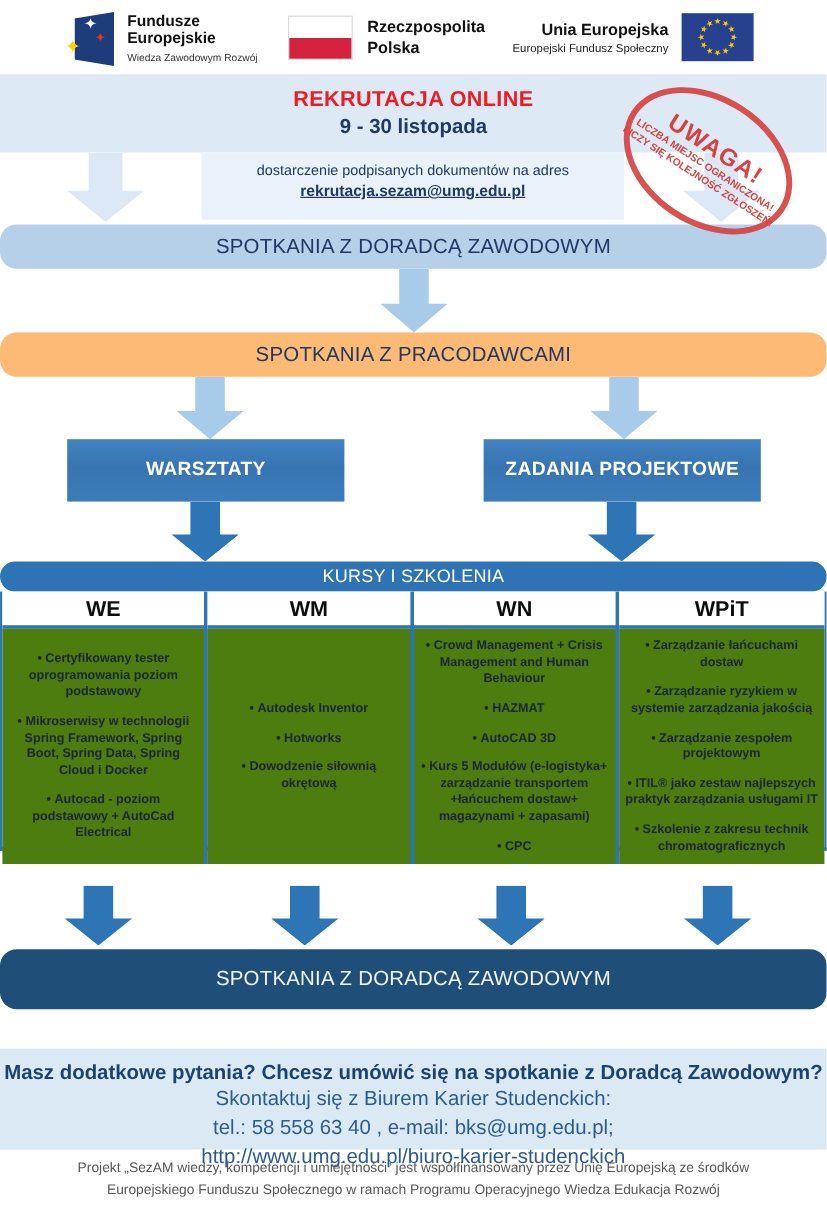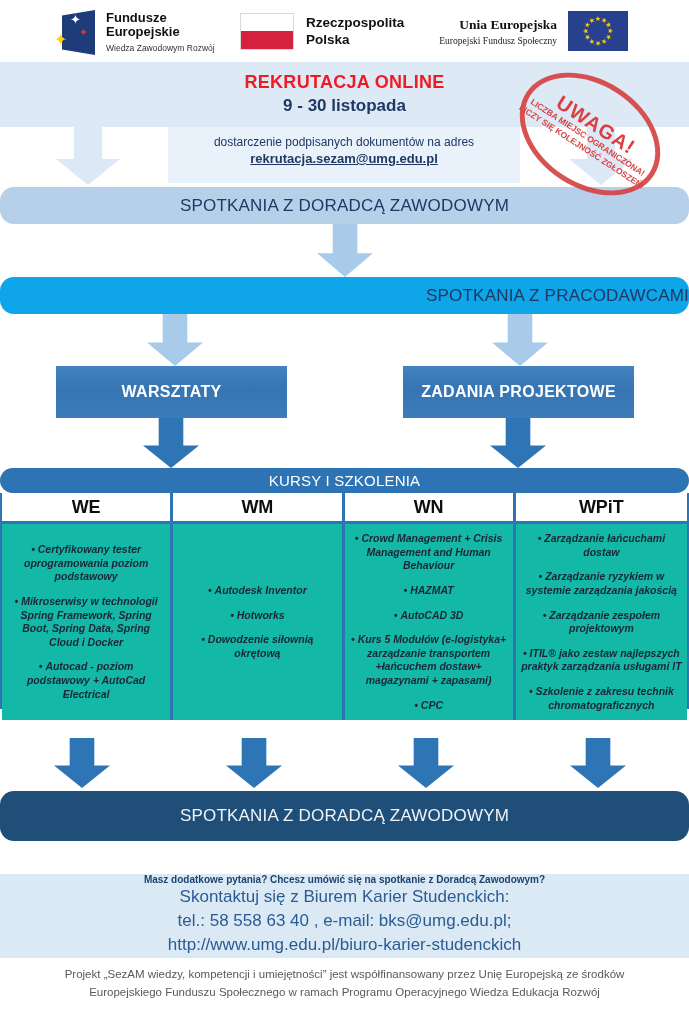--- a/index.html
+++ b/index.html
@@ -18,21 +18,21 @@
   .fe-star.red{left:23px;top:19px;font-size:11px;color:#e63329;}
   .fe-text{margin-left:8px;padding-top:3px;}
   .fe-title{font-size:13px;font-weight:bold;color:#111;line-height:1.08;}
   .fe-sub{font-size:8.5px;color:#333;margin-top:4px;}
 
   .logo-pl{left:240px;top:13px;display:flex;align-items:center;}
   .pl-flag{width:54px;height:37px;border:1px solid #d9d9d9;box-sizing:border-box;
            background:linear-gradient(180deg,#ffffff 50%,#d4213d 50%);}
   .pl-text{margin-left:12px;font-size:13.5px;font-weight:bold;color:#111;line-height:1.2;}
 
-  .logo-eu-text{left:425px;top:17px;width:132px;text-align:right;font-family:Liberation Serif, serif;}
+  .logo-eu-text{left:425px;top:17px;width:132px;text-align:right;}
   .eu-title{font-size:13.5px;font-weight:bold;color:#111;}
   .eu-sub{font-size:9.5px;color:#222;margin-top:3px;}
   .eu-flag{left:568px;top:11px;width:60px;height:40px;background:#27418f;}
   .eu-star{position:absolute;left:50%;top:50%;width:8px;height:8px;margin:-4px;
            display:flex;align-items:center;justify-content:center;
            font-size:7px;color:#ffcc00;line-height:1;}
 
   
   .band{left:0;top:62px;width:689px;height:65px;background:#dde9f5;text-align:center;}
   .rec-title{padding-top:10px;font-size:18px;font-weight:bold;color:#ed1c24;letter-spacing:.3px;}
@@ -45,47 +45,47 @@
   .stamp{left:514px;top:80px;width:142px;height:98px;border:5px solid #d64545;border-radius:50%;
          transform:rotate(33deg);display:flex;flex-direction:column;align-items:center;justify-content:center;
          color:#d93434;opacity:.93;z-index:6;background:transparent;}
   .stamp-head{font-size:20px;font-weight:bold;letter-spacing:1px;line-height:1;}
   .stamp-line{font-size:8.5px;font-weight:bold;white-space:nowrap;line-height:1.35;}
 
   
   .bar{left:0;width:689px;display:flex;align-items:center;justify-content:center;
        font-weight:normal;letter-spacing:.2px;border-radius:14px;}
   .bar1{top:187px;height:37px;background:#b6d0ea;color:#1f3864;font-size:17px;}
-  .bar2{top:277px;height:37px;background:#0ea5e9;color:#1f3864;font-size:17px;justify-content:flex-end;}
+  .bar2{top:277px;height:37px;background:#fdba74;color:#1f3864;font-size:17px;}
   .kursy{top:468px;height:25px;background:#2e74b5;color:#fff;font-size:15px;}
   .finalbar{top:791px;height:50px;background:#1f4e79;color:#eef3f8;font-size:17px;z-index:2;}
 
   .bluebox{top:366px;width:231px;height:52px;display:flex;align-items:center;justify-content:center;
            background:linear-gradient(180deg,#4383c1 0%,#3674b2 45%,#3d7cba 100%);
            color:#fff;font-weight:bold;font-size:16px;letter-spacing:.3px;}
   .box-left{left:56px;} .box-right{left:403px;}
 
   
   .arrow{clip-path:polygon(28% 0,72% 0,72% 55%,100% 55%,50% 100%,0 55%,28% 55%);}
   .a-pale{background:#dce8f5;} .a-light{background:#a9cbea;} .a-dark{background:#2e75b6;}
 
   
   .table{left:0;top:493px;width:689px;height:216px;box-sizing:border-box;
          border-left:2px solid #2e75b6;border-right:2px solid #2e75b6;border-bottom:3px solid #2e75b6;
          display:grid;grid-template-columns:1fr 1fr 1fr 1fr;grid-template-rows:31px 1fr;}
   .th{box-sizing:border-box;border-bottom:3px solid #2e75b6;display:flex;align-items:center;justify-content:center;
       font-size:18px;font-weight:bold;color:#0d0d0d;background:#fff;}
-  .td{box-sizing:border-box;background:#14b8a6;display:flex;flex-direction:column;justify-content:center;
-      gap:11px;padding:8px 5px;text-align:center;font-size:10.5px;font-weight:bold;color:#1b2636;line-height:1.3;font-style:italic;}
+  .td{box-sizing:border-box;background:#4d7c0f;display:flex;flex-direction:column;justify-content:center;
+      gap:11px;padding:8px 5px;text-align:center;font-size:10.5px;font-weight:bold;color:#1b2636;line-height:1.3;}
   .sep{border-right:3px solid #2e75b6;}
   .item::before{content:"\2022\00a0";}
 
   
   .contact{left:0;top:874px;width:689px;height:84px;background:#dbe9f5;text-align:center;}
-  .c-q{font-size:10px;font-weight:bold;color:#1c4370;}
+  .c-q{padding-top:10px;font-size:17px;font-weight:bold;color:#1c4370;}
   .c-l{font-size:17px;color:#2a5c94;line-height:1.42;}
   .c-link{color:#2a5c94;}
   .footer{left:34px;top:966px;width:621px;text-align:center;font-size:11.5px;color:#595959;line-height:1.55;}
 </style>
 </head>
 <body>
 
 <div id="poster">
 
   <div class="abs logo-fe">

